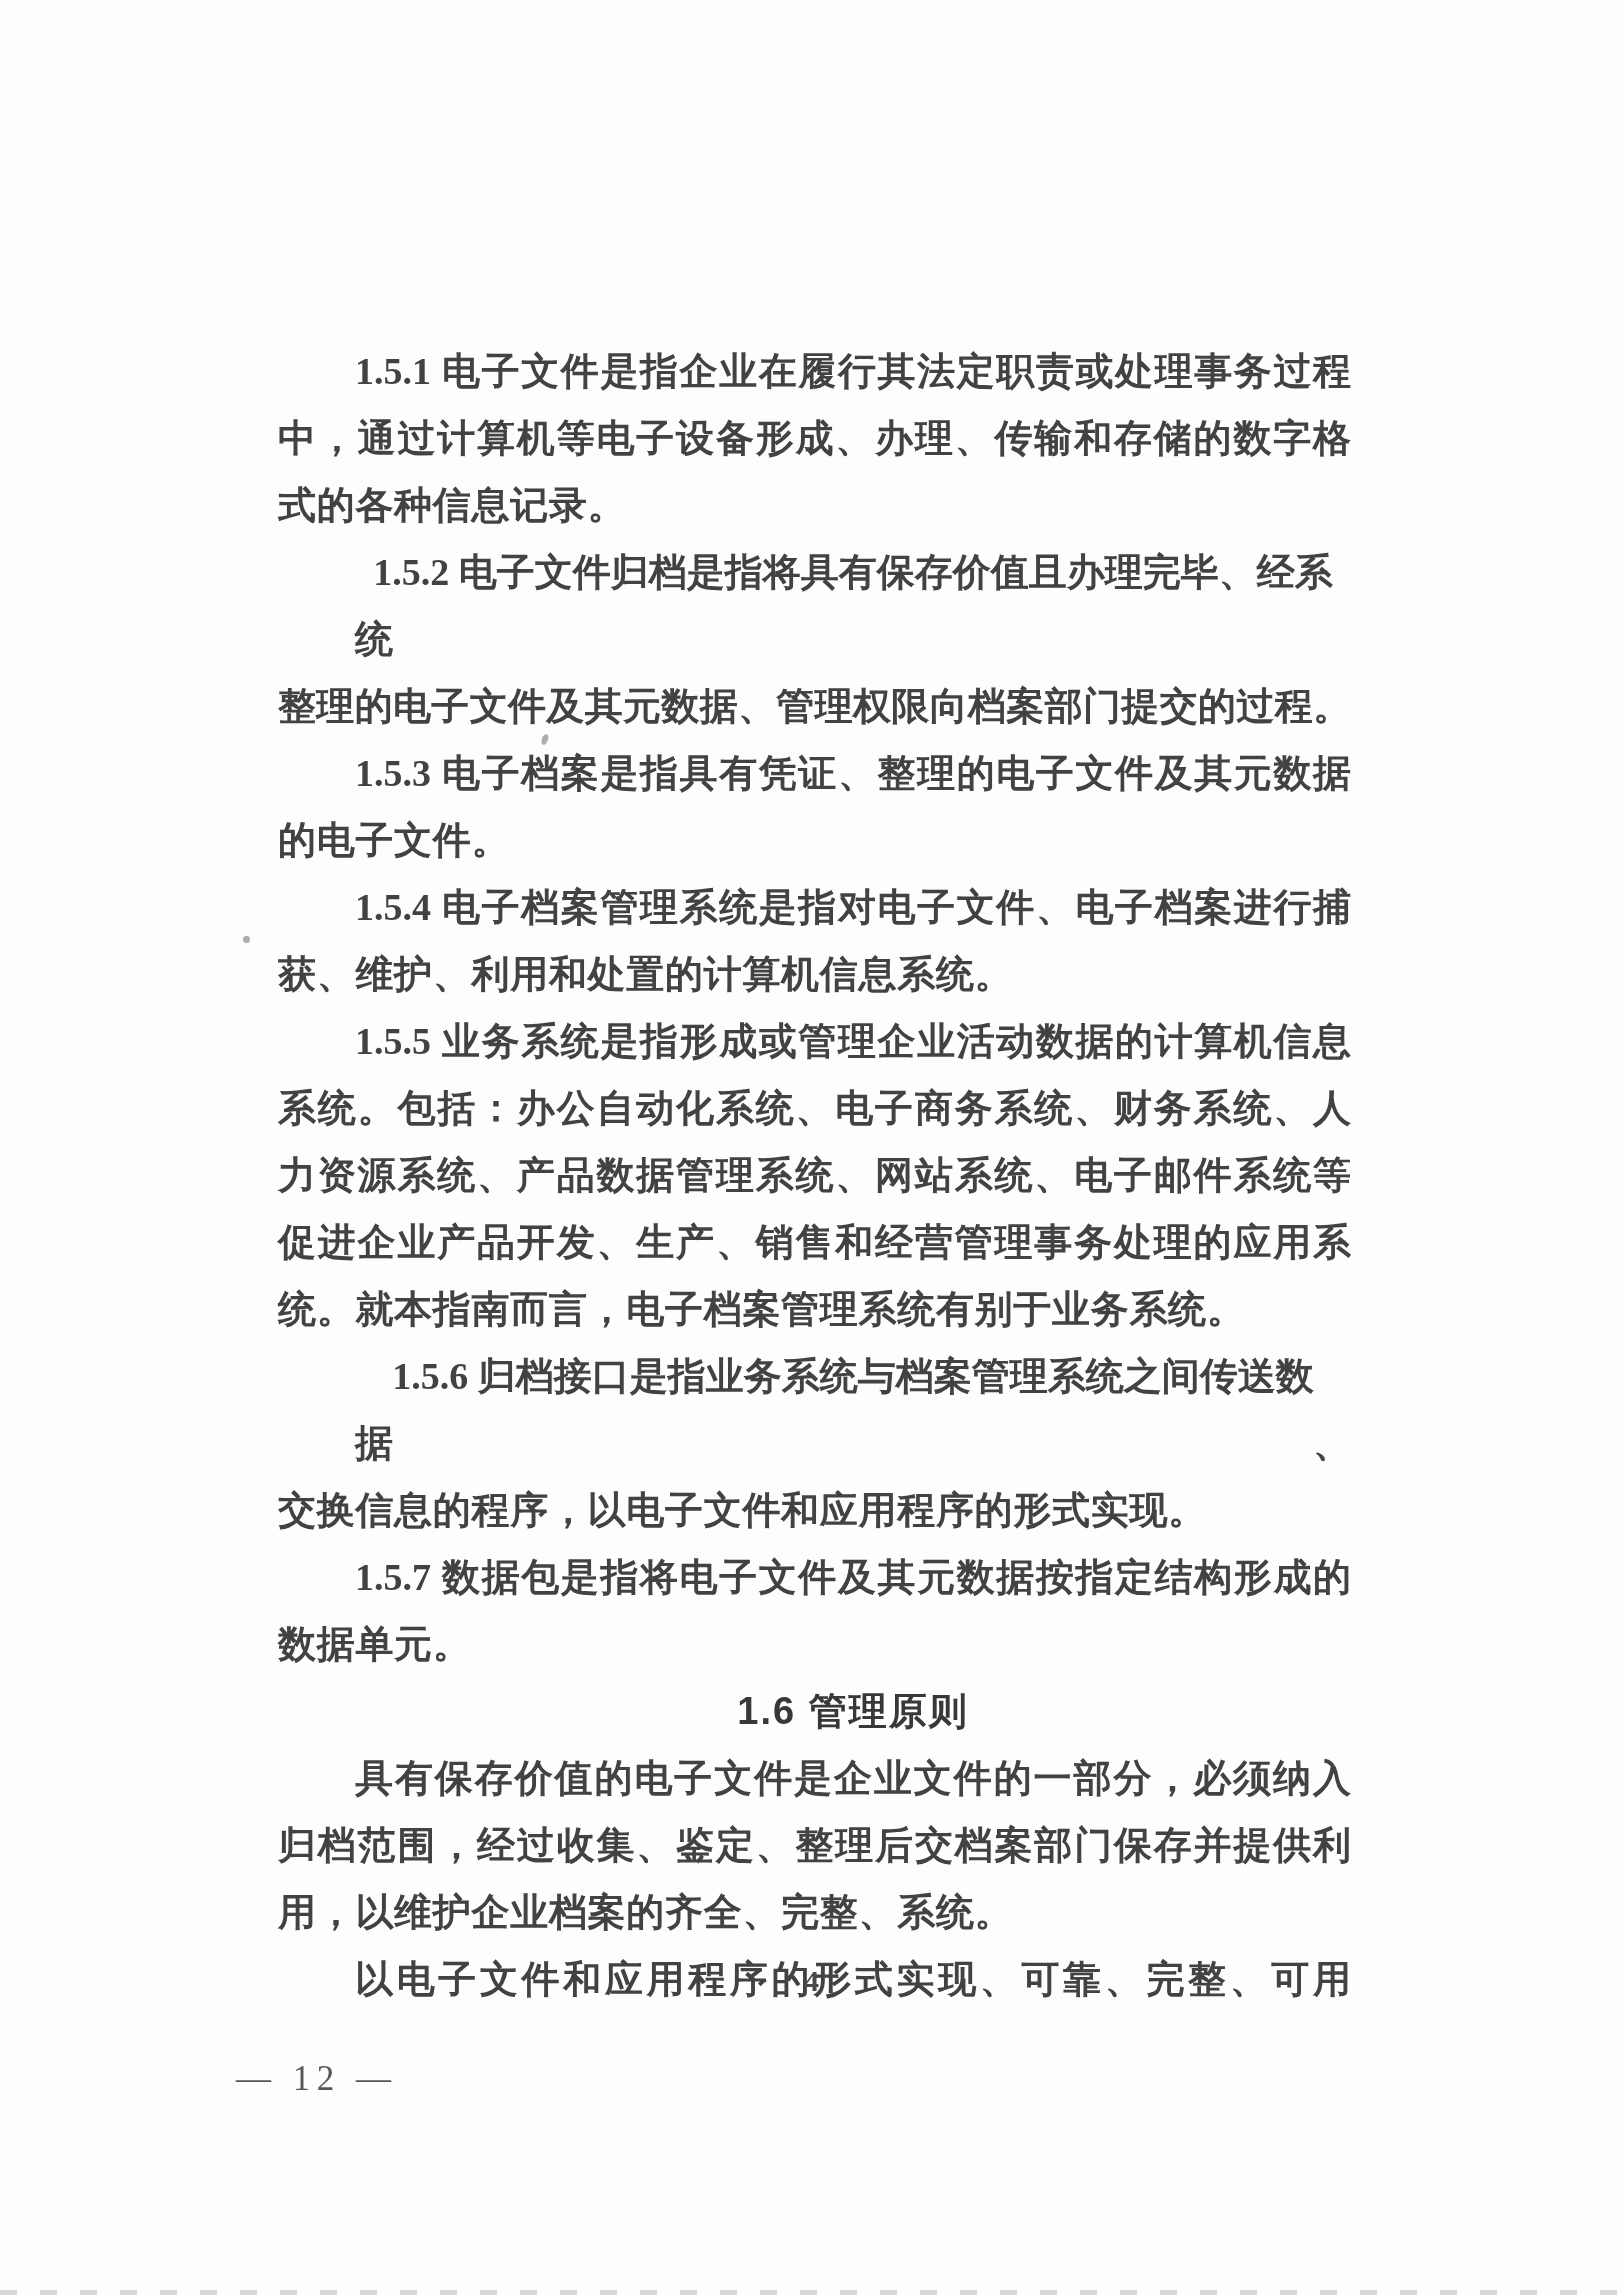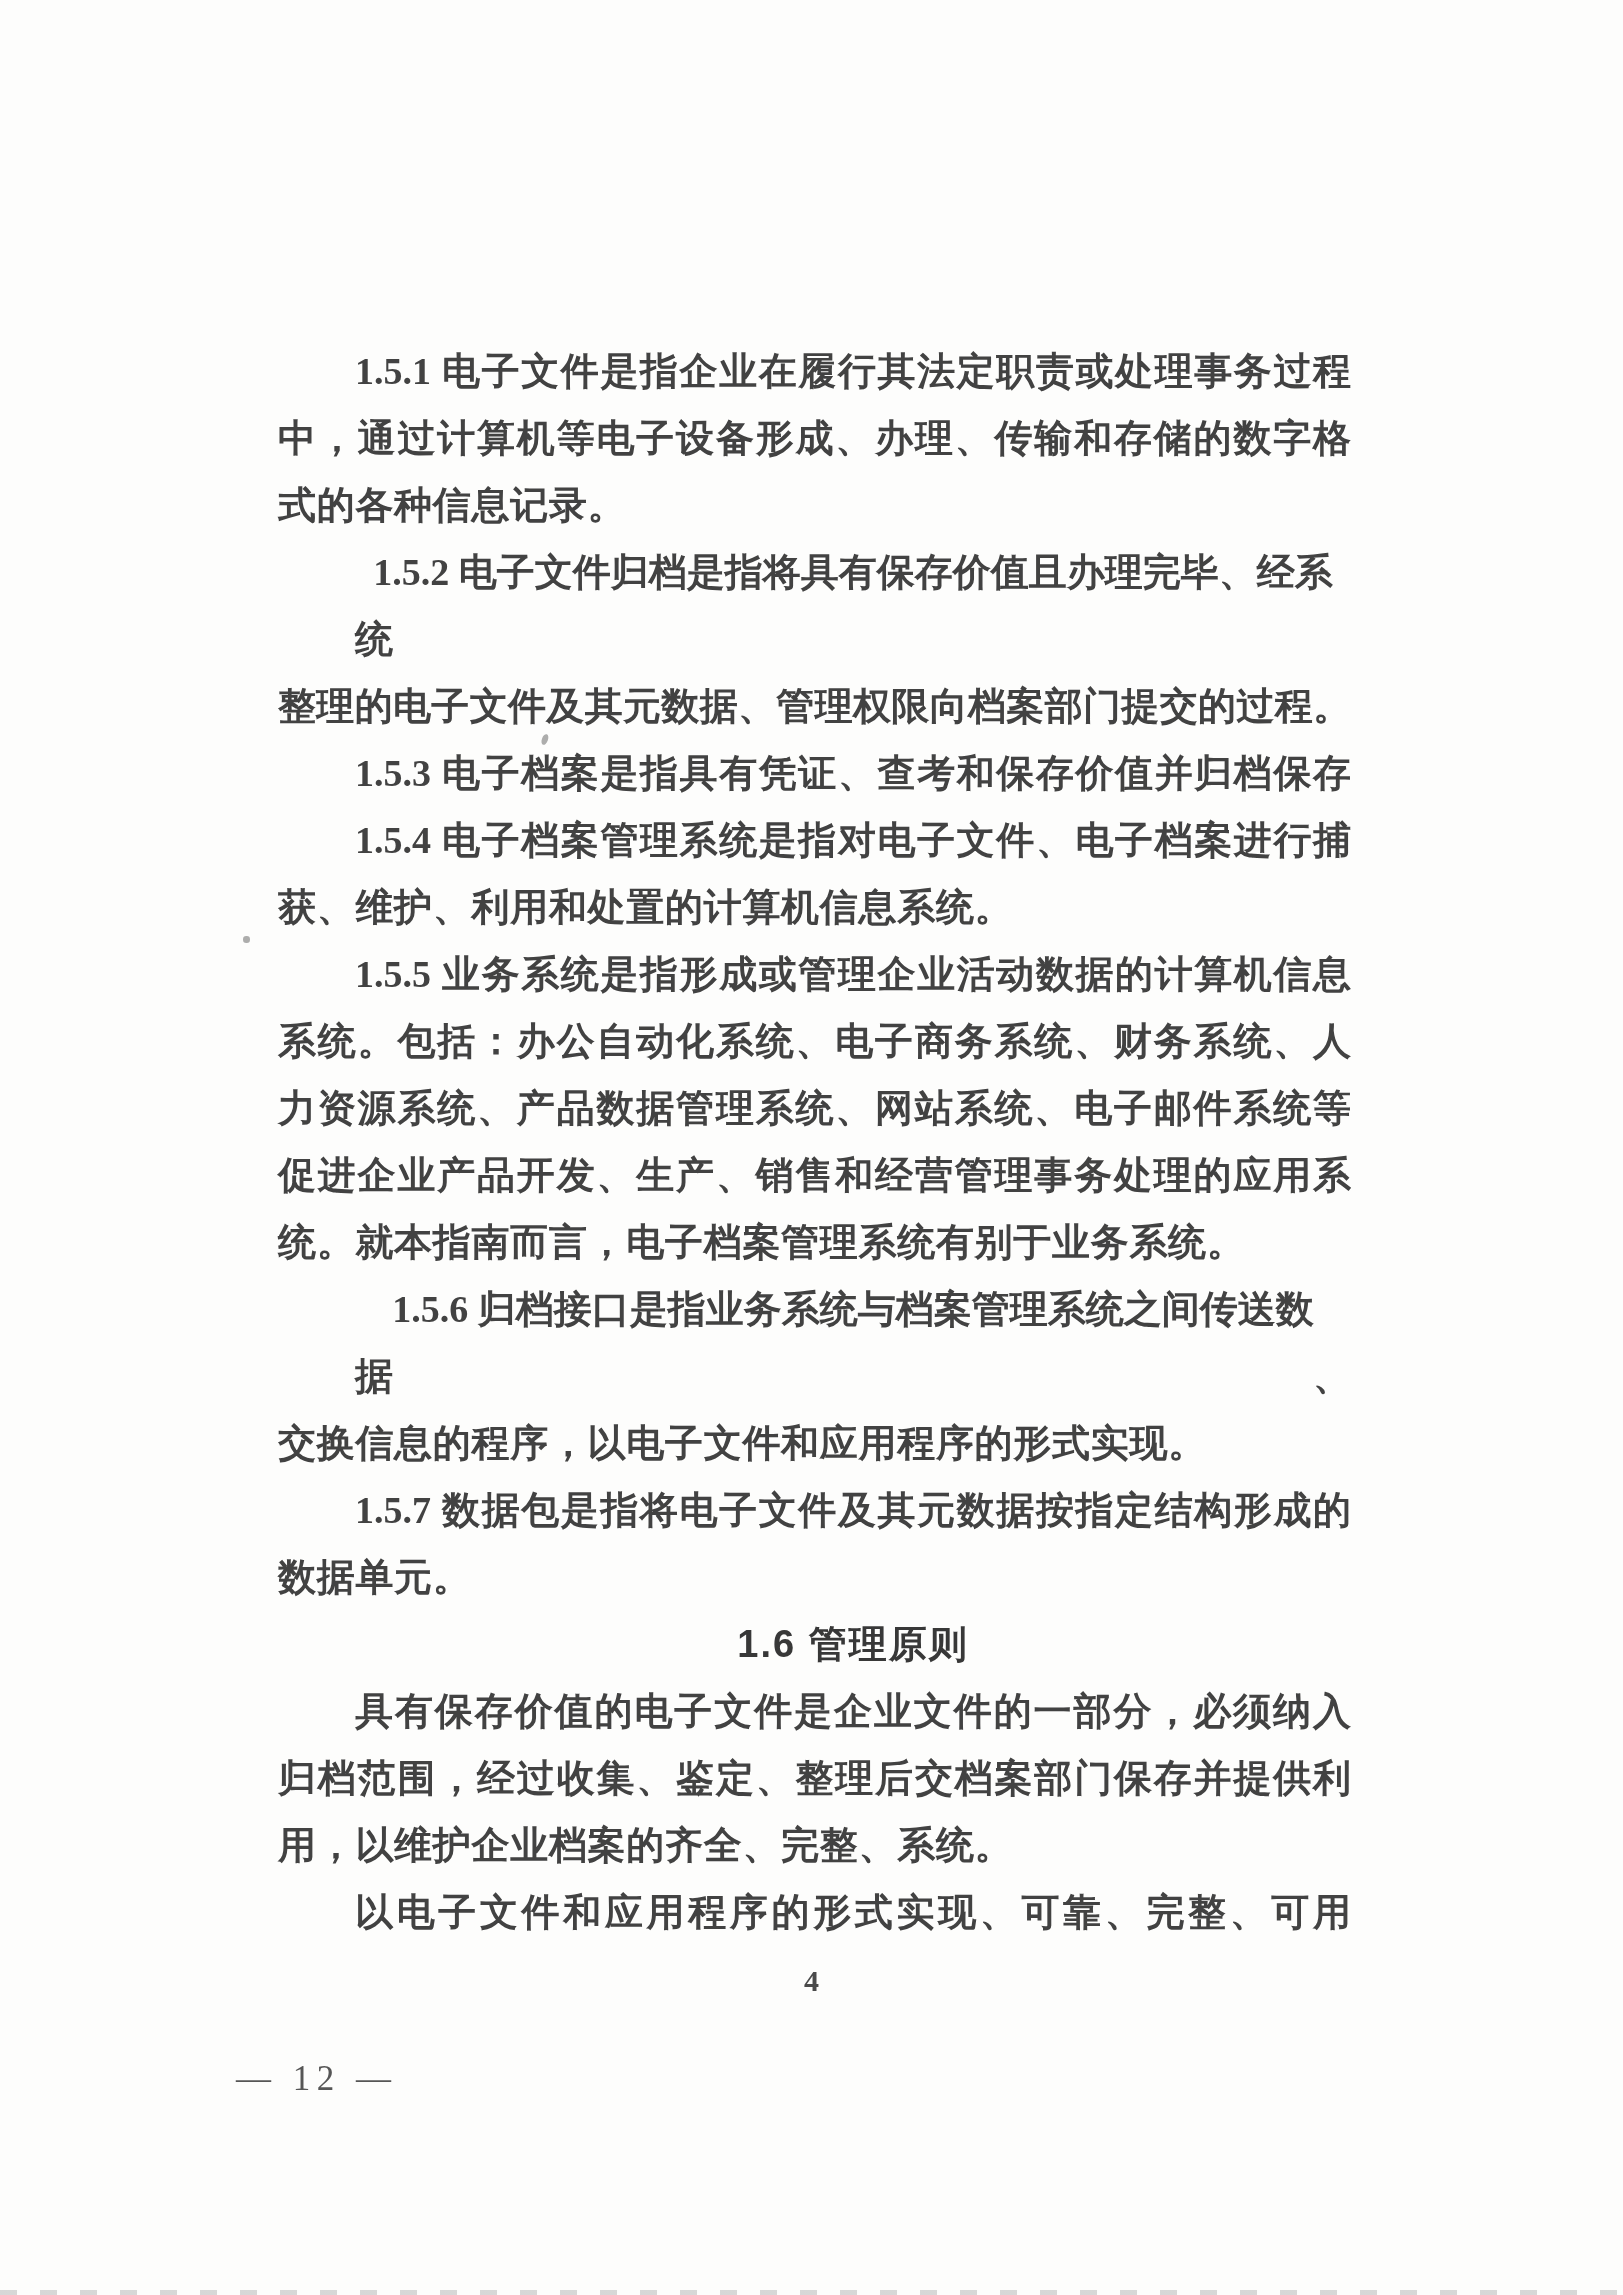--- a/index.html
+++ b/index.html
@@ -90,21 +90,22 @@
 </head>
 <body>
 
 <div class="page">
   <div class="text-block">
       <div class="line fill indent">1.5.1 电子文件是指企业在履行其法定职责或处理事务过程</div>
       <div class="line fill">中，通过计算机等电子设备形成、办理、传输和存储的数字格</div>
       <div class="line">式的各种信息记录。</div>
       <div class="line fill indent">1.5.2 电子文件归档是指将具有保存价值且办理完毕、经系统</div>
       <div class="line fill">整理的电子文件及其元数据、管理权限向档案部门提交的过程。</div>
-      <div class="line fill indent">1.5.3 电子档案是指具有凭证、查考和保存价值并归档保存</div>
+      <div class="line fill indent">1.5.3 电子档案是指具有凭证、整理的电子文件及其元数据</div>
+      <div class="line">的电子文件。</div>
       <div class="line fill indent">1.5.4 电子档案管理系统是指对电子文件、电子档案进行捕</div>
       <div class="line">获、维护、利用和处置的计算机信息系统。</div>
       <div class="line fill indent">1.5.5 业务系统是指形成或管理企业活动数据的计算机信息</div>
       <div class="line fill">系统。包括：办公自动化系统、电子商务系统、财务系统、人</div>
       <div class="line fill">力资源系统、产品数据管理系统、网站系统、电子邮件系统等</div>
       <div class="line fill">促进企业产品开发、生产、销售和经营管理事务处理的应用系</div>
       <div class="line">统。就本指南而言，电子档案管理系统有别于业务系统。</div>
       <div class="line fill indent">1.5.6 归档接口是指业务系统与档案管理系统之间传送数据、</div>
       <div class="line">交换信息的程序，以电子文件和应用程序的形式实现。</div>
       <div class="line fill indent">1.5.7 数据包是指将电子文件及其元数据按指定结构形成的</div>

